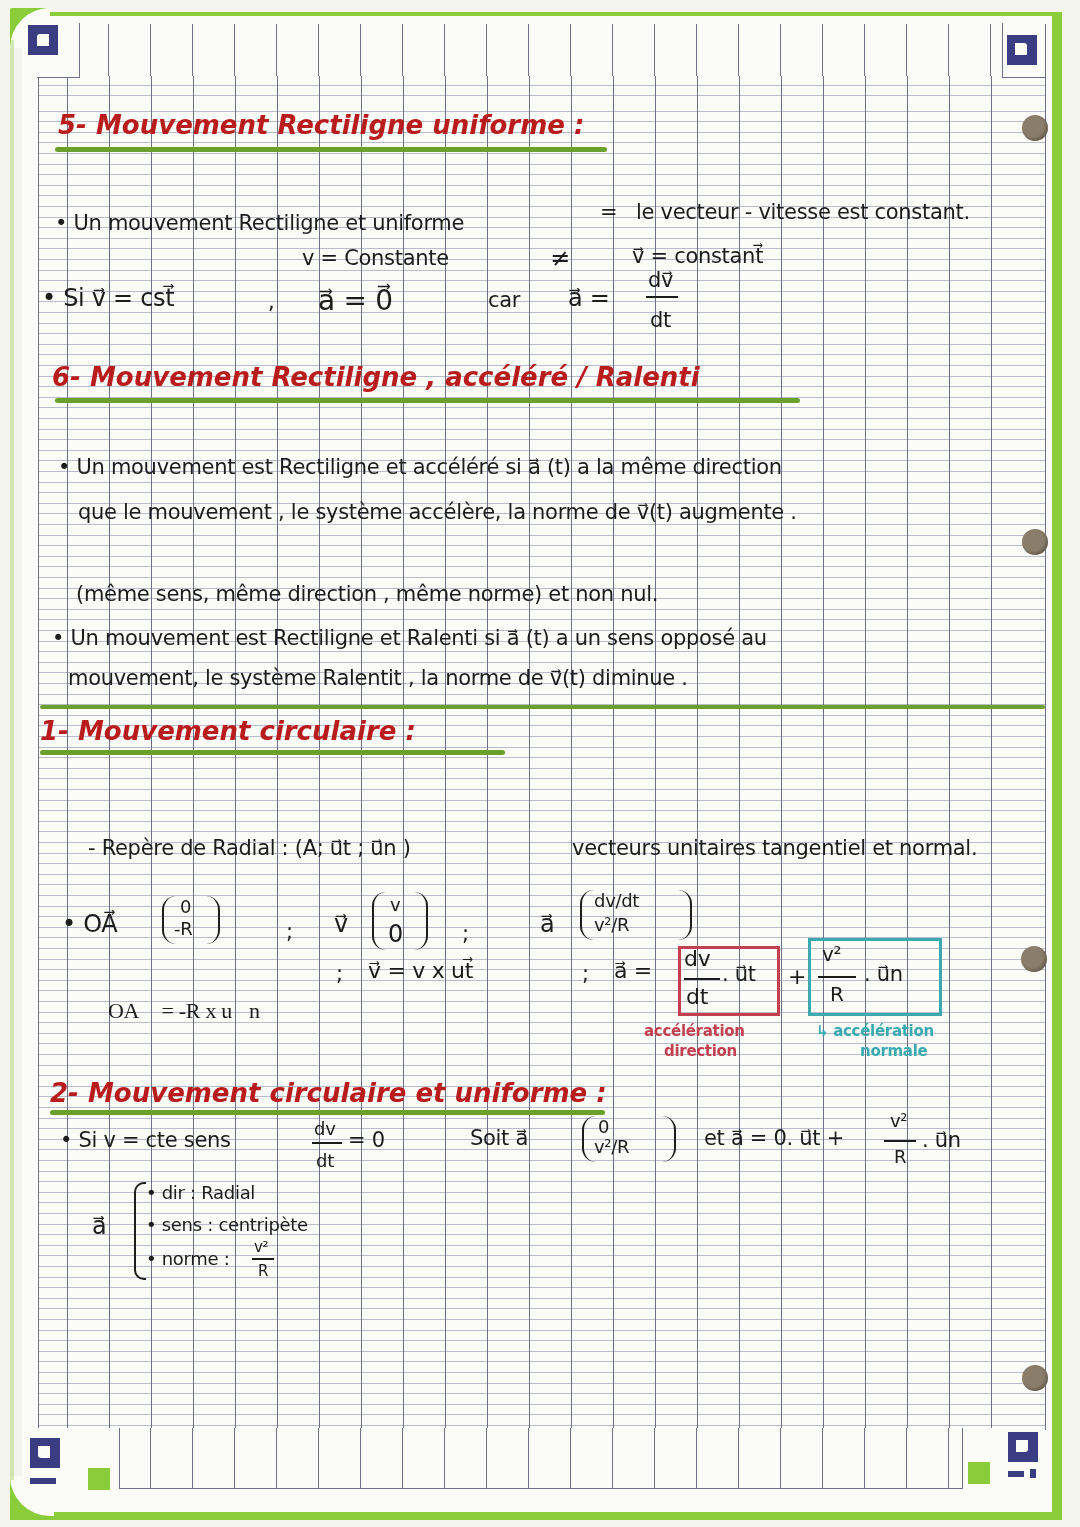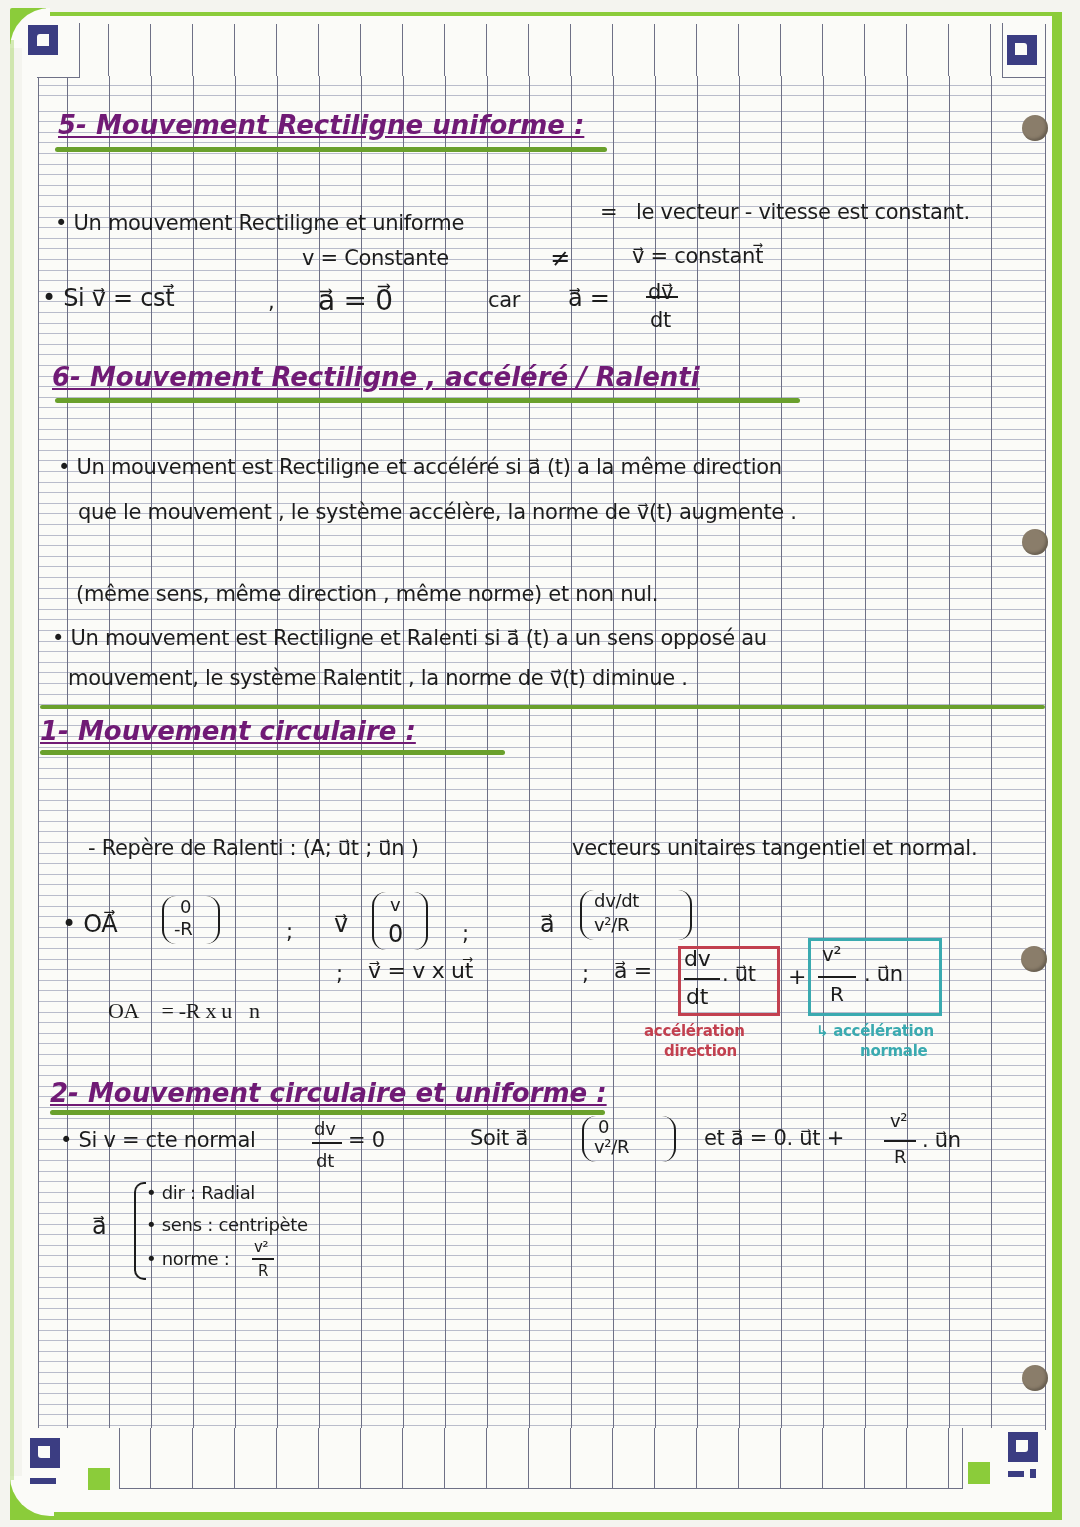--- a/index.html
+++ b/index.html
@@ -35,21 +35,21 @@
   .logo.bl{left:30px;top:1438px;}
   .logo.bl::after{left:8px;top:8px;border-bottom-left-radius:3px;}
   .logo.br{left:1008px;top:1432px;}
   .logo.br::after{left:8px;top:8px;border-bottom-right-radius:3px;}
   .bar{position:absolute;background:#3b3d82;height:6px;}
   .gsq{position:absolute;width:22px;height:22px;background:#8bcc3a;}
   .hole{position:absolute;width:26px;height:26px;border-radius:50%;background:#8a7d6a;box-shadow:inset -2px -2px 3px rgba(0,0,0,.25);}
 
   .content{position:absolute;left:0;top:0;width:1080px;height:1527px;}
   .t{position:absolute;white-space:nowrap;color:#1c1c1c;font-family:"DejaVu Sans",sans-serif;font-size:21px;letter-spacing:-0.3px;}
-  .h{position:absolute;white-space:nowrap;color:#701a75;font-family:"DejaVu Sans",sans-serif;font-weight:bold;font-size:26px;font-style:italic;text-decoration:underline;}
+  .h{position:absolute;white-space:nowrap;color:#b91c1c;font-family:"DejaVu Sans",sans-serif;font-weight:bold;font-size:26px;font-style:italic;}
   .uline{position:absolute;height:5px;background:#6aa02c;border-radius:3px;}
   .sep{position:absolute;height:4px;background:#6aa02c;border-radius:2px;}
   .red{color:#c2404f;}
   .teal{color:#3aaab0;}
   .box-red{position:absolute;border:3px solid #c2404f;}
   .box-teal{position:absolute;border:3px solid #3aaab0;}
   .small{font-size:15px;}
   .mid{font-size:18px;}
 </style>
 </head>
@@ -98,39 +98,39 @@
 
   <div class="t" style="left:302px;top:246px;">v = Constante</div>
   <div class="t" style="left:550px;top:244px;font-size:24px;">≠</div>
   <div class="t" style="left:632px;top:244px;">v⃗ = constant⃗</div>
 
   <div class="t" style="left:42px;top:284px;font-size:24px;">• Si v⃗ = cst⃗</div>
   <div class="t" style="left:268px;top:290px;">,</div>
   <div class="t" style="left:318px;top:284px;font-size:28px;">a⃗ = 0⃗</div>
   <div class="t" style="left:488px;top:288px;">car</div>
   <div class="t" style="left:568px;top:284px;font-size:24px;">a⃗ =</div>
-  <div class="t" style="left:648px;top:280px;">dv⃗</div>
+  <div class="t" style="left:648px;top:268px;">dv⃗</div>
   <div style="position:absolute;left:646px;top:296px;width:32px;height:2px;background:#1c1c1c;"></div>
   <div class="t" style="left:650px;top:308px;">dt</div>
 
   <div class="h" style="left:52px;top:362px;">6- Mouvement Rectiligne , accéléré / Ralenti</div>
   <div class="uline" style="left:55px;top:398px;width:745px;"></div>
 
   <div class="t" style="left:58px;top:455px;">• Un mouvement est Rectiligne et accéléré si a⃗ (t) a la même direction</div>
   <div class="t" style="left:78px;top:500px;">que le mouvement , le système accélère, la norme de v⃗(t) augmente .</div>
   <div class="t" style="left:76px;top:582px;">(même sens, même direction , même norme)  et  non nul.</div>
   <div class="t" style="left:52px;top:626px;">• Un mouvement est Rectiligne et Ralenti si a⃗ (t) a un sens opposé au</div>
   <div class="t" style="left:68px;top:666px;">mouvement, le système Ralentit , la norme de v⃗(t) diminue .</div>
 
   <div class="sep" style="left:40px;top:705px;width:1005px;"></div>
 
   <div class="h" style="left:40px;top:716px;">1- Mouvement circulaire :</div>
   <div class="uline" style="left:40px;top:750px;width:465px;"></div>
 
-  <div class="t" style="left:88px;top:836px;">- Repère de Ralenti : (A; u⃗t ; u⃗n )</div>
+  <div class="t" style="left:88px;top:836px;">- Repère de Radial : (A; u⃗t ; u⃗n )</div>
   <div class="t" style="left:572px;top:836px;">vecteurs unitaires tangentiel et normal.</div>
 
   <div class="t" style="left:62px;top:910px;font-size:24px;">• OA⃗</div>
   <div style="position:absolute;left:162px;top:896px;width:54px;height:48px;border-left:2px solid #1c1c1c;border-right:2px solid #1c1c1c;border-radius:14px;"></div>
   <div class="t mid" style="left:180px;top:896px;">0</div>
   <div class="t mid" style="left:174px;top:918px;">-R</div>
   <div class="t" style="left:286px;top:920px;">;</div>
 
   <div class="t" style="left:334px;top:910px;font-size:24px;">v⃗</div>
   <div style="position:absolute;left:372px;top:892px;width:52px;height:58px;border-left:2px solid #1c1c1c;border-right:2px solid #1c1c1c;border-radius:14px;"></div>
@@ -164,21 +164,21 @@
   <div class="t" style="left:864px;top:962px;">. u⃗n</div>
 
   <div class="t red small" style="left:644px;top:1022px;font-weight:bold;">accélération</div>
   <div class="t red small" style="left:664px;top:1042px;font-weight:bold;">direction</div>
   <div class="t teal small" style="left:816px;top:1022px;font-weight:bold;">↳ accélération</div>
   <div class="t teal small" style="left:860px;top:1042px;font-weight:bold;">normale</div>
 
   <div class="h" style="left:50px;top:1078px;">2- Mouvement circulaire et uniforme :</div>
   <div class="uline" style="left:50px;top:1110px;width:555px;"></div>
 
-  <div class="t" style="left:60px;top:1128px;">• Si v = cte  normal</div>
+  <div class="t" style="left:60px;top:1128px;">• Si v = cte  sens</div>
   <div class="t mid" style="left:314px;top:1118px;">dv</div>
   <div style="position:absolute;left:312px;top:1142px;width:30px;height:2px;background:#1c1c1c;"></div>
   <div class="t mid" style="left:316px;top:1150px;">dt</div>
   <div class="t" style="left:348px;top:1128px;">= 0</div>
 
   <div class="t" style="left:470px;top:1126px;">Soit a⃗</div>
   <div style="position:absolute;left:582px;top:1116px;width:90px;height:46px;border-left:2px solid #1c1c1c;border-right:2px solid #1c1c1c;border-radius:14px;"></div>
   <div class="t mid" style="left:598px;top:1116px;">0</div>
   <div class="t mid" style="left:594px;top:1136px;">v²/R</div>
 

